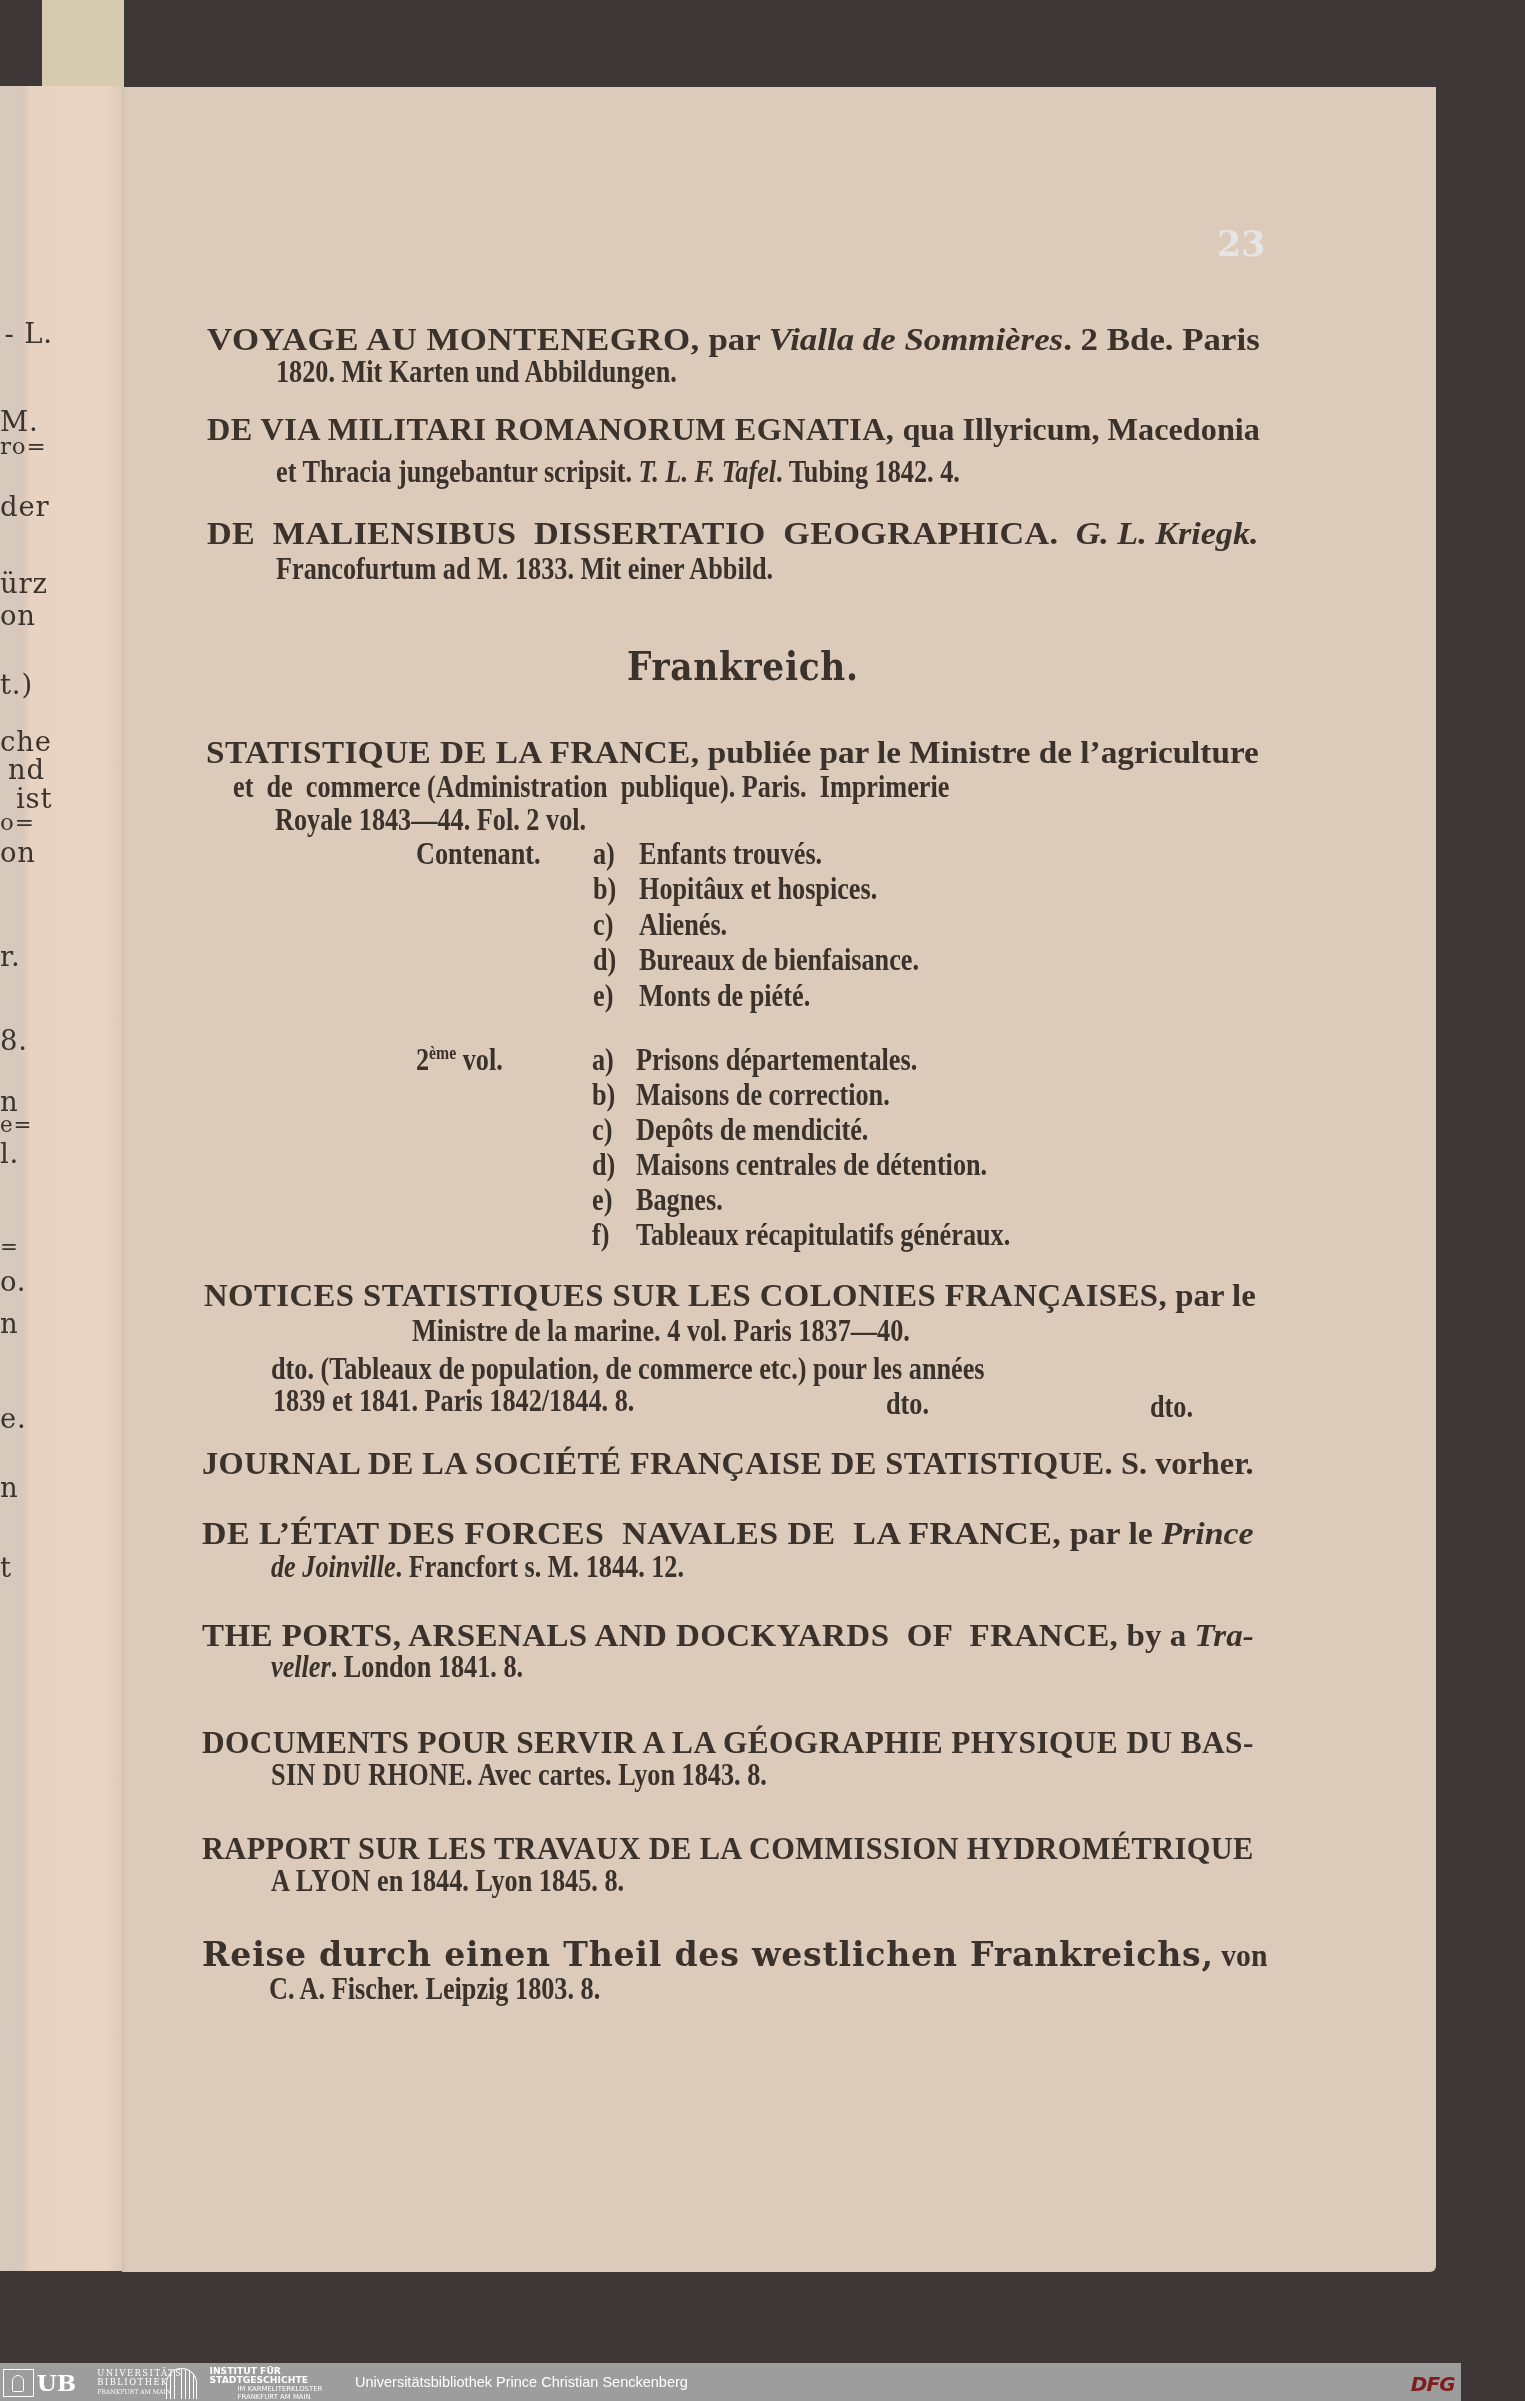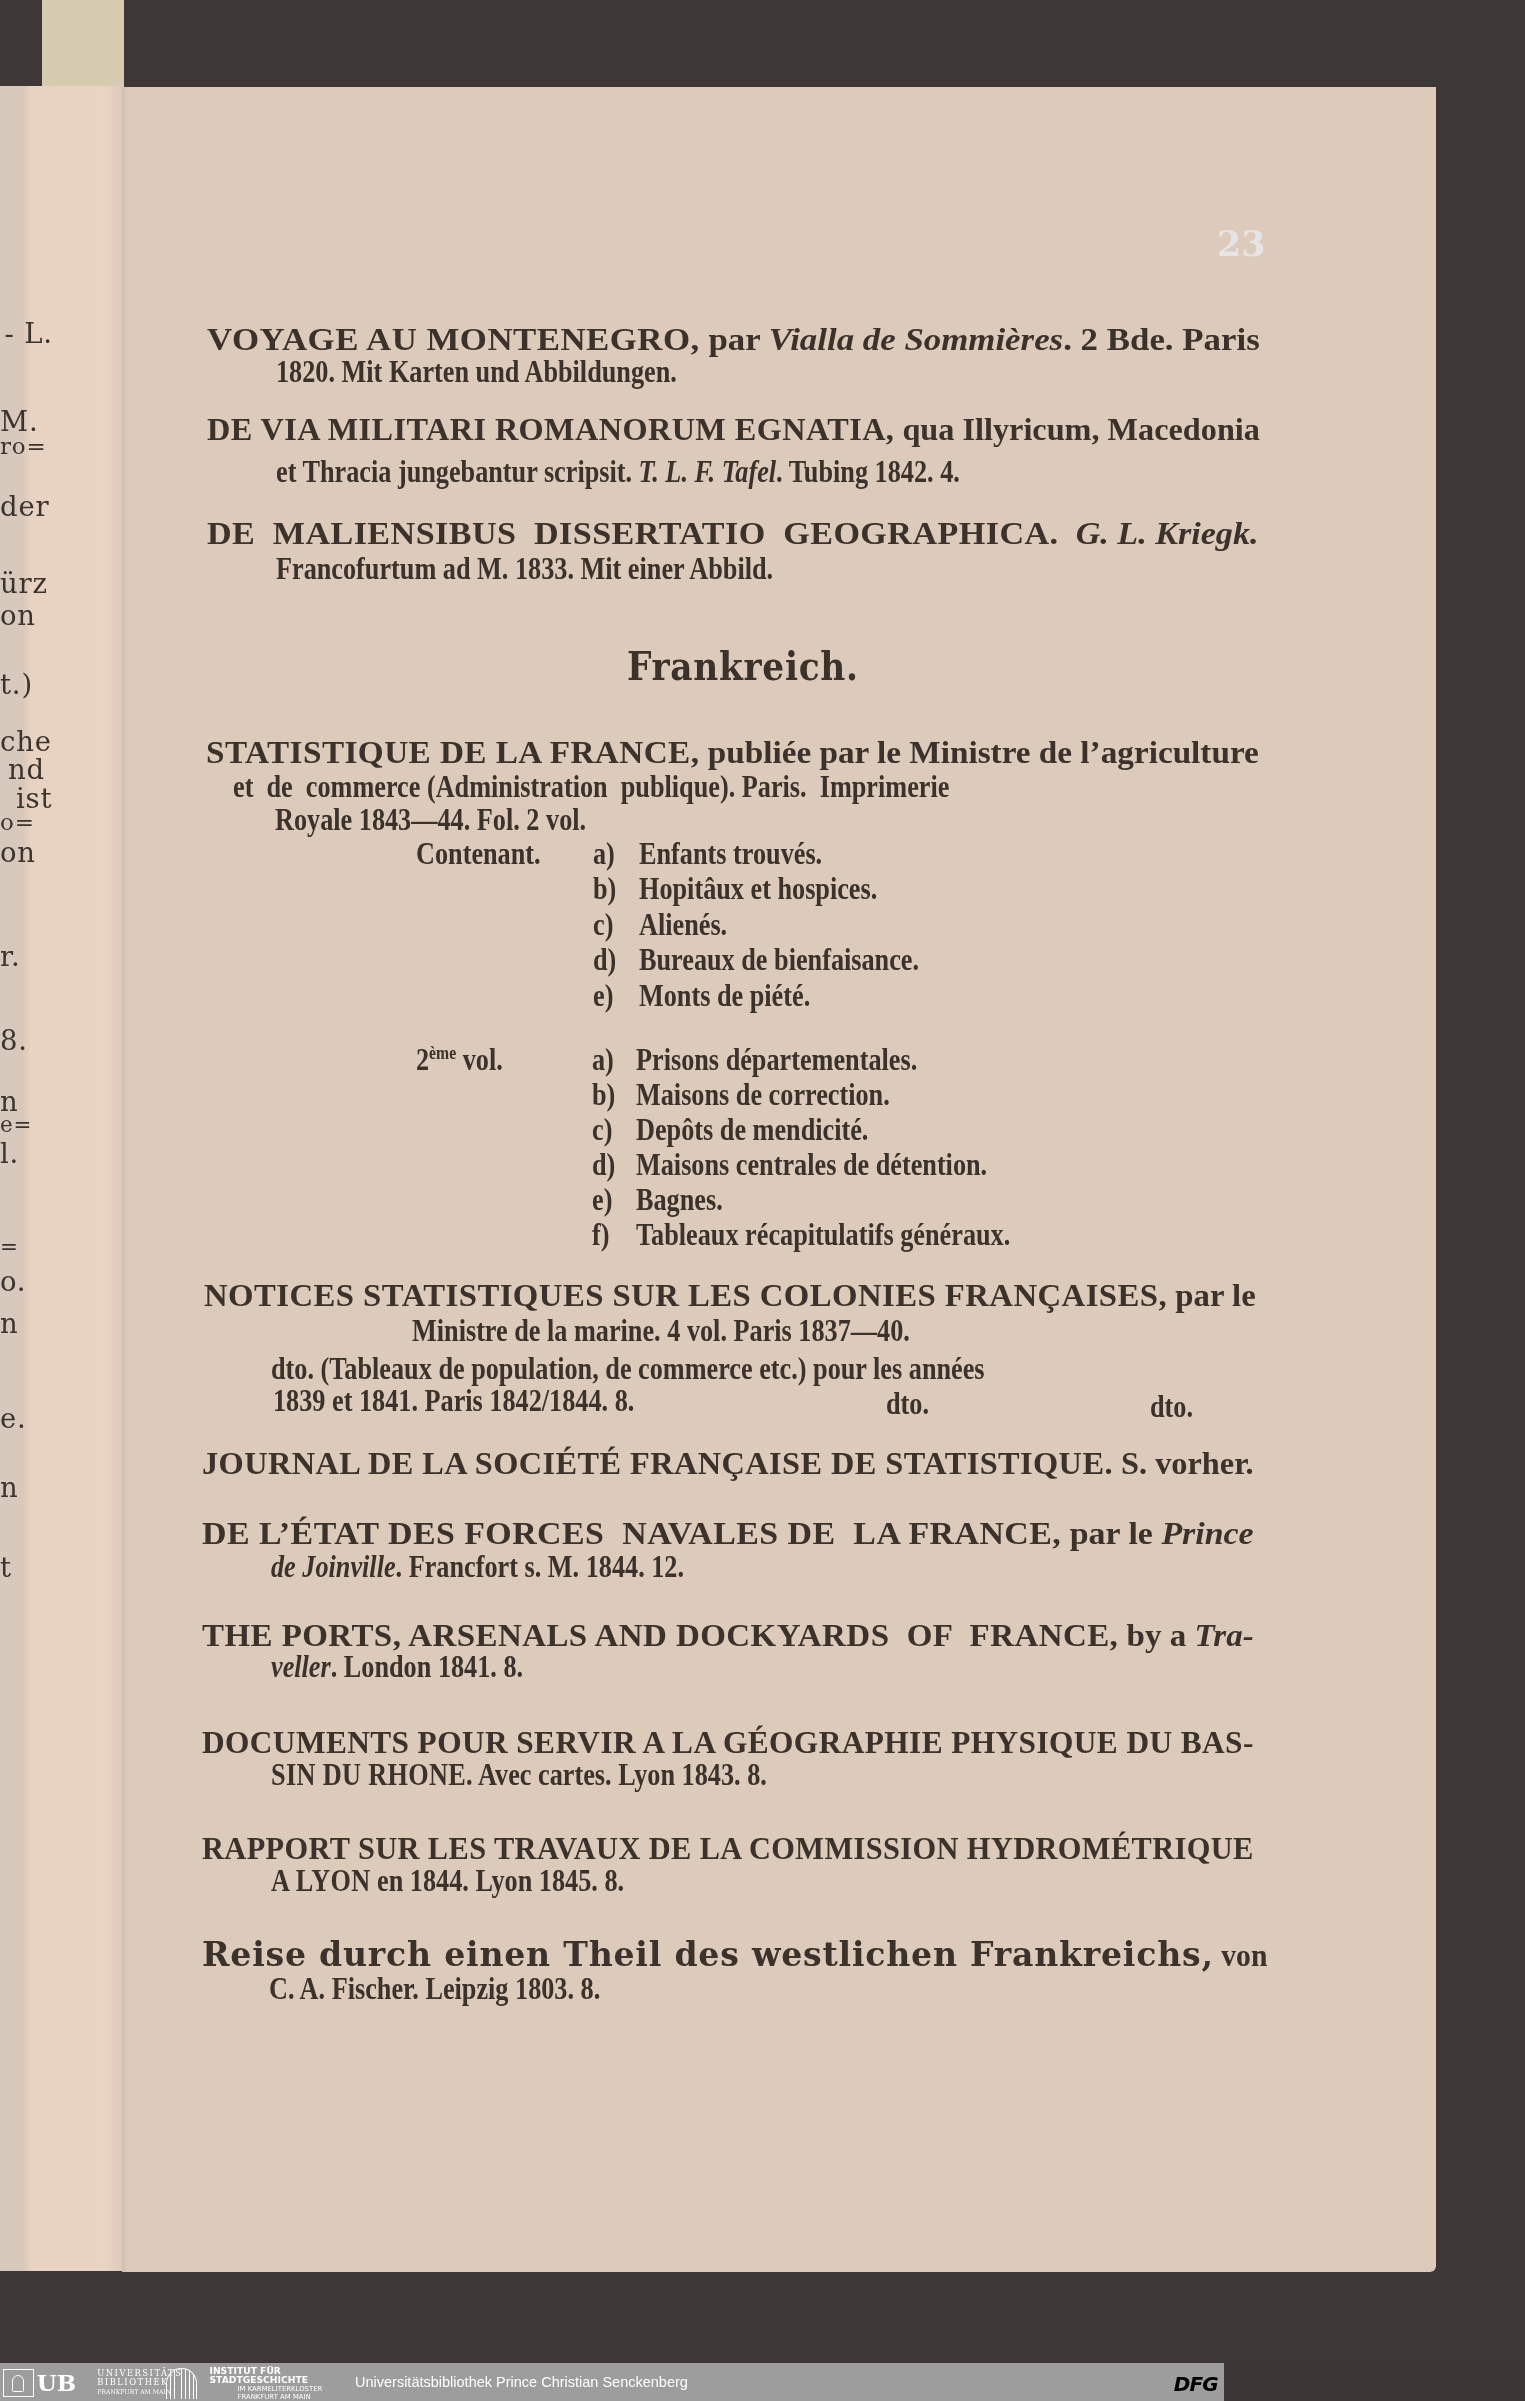--- a/index.html
+++ b/index.html
@@ -19,34 +19,34 @@
     background-image: linear-gradient(90deg, rgba(0,0,0,0.05) 0px, rgba(0,0,0,0) 6.1px);
     border-bottom-right-radius: 6.1px; }
   .line { position: absolute; white-space: nowrap; font-family: "Liberation Serif", "DejaVu Serif", serif;
     font-size: 30.5px; color: #3b322b; transform-origin: left center; }
   .caps { font-weight: bold; font-stretch: condensed; letter-spacing: 0.4px; }
   .it { font-style: italic; font-weight: bold; }
   .plain { font-weight: bold; }
   .fraktur { font-family: "DejaVu Serif", serif; font-weight: bold; font-size: 34px; letter-spacing: 0.8px; }
   .pagenum { position: absolute; font-family: "DejaVu Serif", serif; font-weight: bold; font-size: 35px; color: #e5e5e5; }
   sup { font-size: 18.3px; vertical-align: 10.7px; }
-  .footer { position: absolute; left: 0; top: 2363px; width: 1224px; height: 38px; background: #9d9d9d; }
+  .footer { position: absolute; left: 0; top: 2363px; width: 1461px; height: 38px; background: #9d9d9d; }
   .footer .ub-logo { position: absolute; left: 3.1px; top: 4.6px; height: 30.5px; display: flex; align-items: center; }
   .ub-box { width: 30.5px; height: 27.5px; border: 1.5px solid #fff; box-sizing: border-box; position: relative; }
   .ub-box::after { content: ""; position: absolute; left: 7.6px; top: 4.6px; width: 12.2px; height: 17px; border-radius: 6.1px 6.1px 1.5px 1.5px; border: 1.5px solid #fff; box-sizing: border-box; }
   .ub-letters { color: #fff; font-family: "DejaVu Serif", serif; font-weight: bold; font-size: 23px; margin-left: 3.1px; }
   .ub-text { color: #fff; font-family: "DejaVu Serif", serif; font-size: 8.4px; line-height: 9.2px; margin-left: 21px; letter-spacing: 1.5px; }
   .ifs-logo { position: absolute; left: 166px; top: 3.1px; display: flex; align-items: center; }
   .ifs-arch { width: 30.5px; height: 30.5px; border: 1.5px solid #fff; border-bottom: none; border-radius: 15.3px 15.3px 0 0; box-sizing: border-box;
     background: repeating-linear-gradient(90deg, transparent 0 3.1px, #fff 3.1px 3.8px); }
   .ifs-text { color: #fff; font-family: "DejaVu Sans", sans-serif; margin-left: 13px; line-height: 8.4px; }
   .ifs-text .b { font-weight: bold; font-size: 9.2px; line-height: 9.2px; }
   .ifs-text .s { font-size: 6.9px; padding-left: 28px; }
   .footer-title { position: absolute; left: 355px; top: 10.7px; color: #fff; font-family: "Liberation Sans", sans-serif; font-size: 14.5px; }
-  .dfg { position: absolute; right: 6.1px; top: 9.2px; color: #000000; font-family: "DejaVu Sans", sans-serif; font-weight: bold; font-size: 20px; letter-spacing: -0.8px; font-style: italic; }
+  .dfg { position: absolute; right: 6.1px; top: 9.2px; color: #7f1d1d; font-family: "DejaVu Sans", sans-serif; font-weight: bold; font-size: 20px; letter-spacing: -0.8px; font-style: italic; }
 </style>
 </head>
 <body>
 
 <div class="scan-bg"></div>
 <div class="top-strip"></div>
 
 <div class="left-page">
   <span class="frag" style="left:4.6px;top:231px">- L.</span>
   <span class="frag" style="left:0px;top:319px">M.</span>

